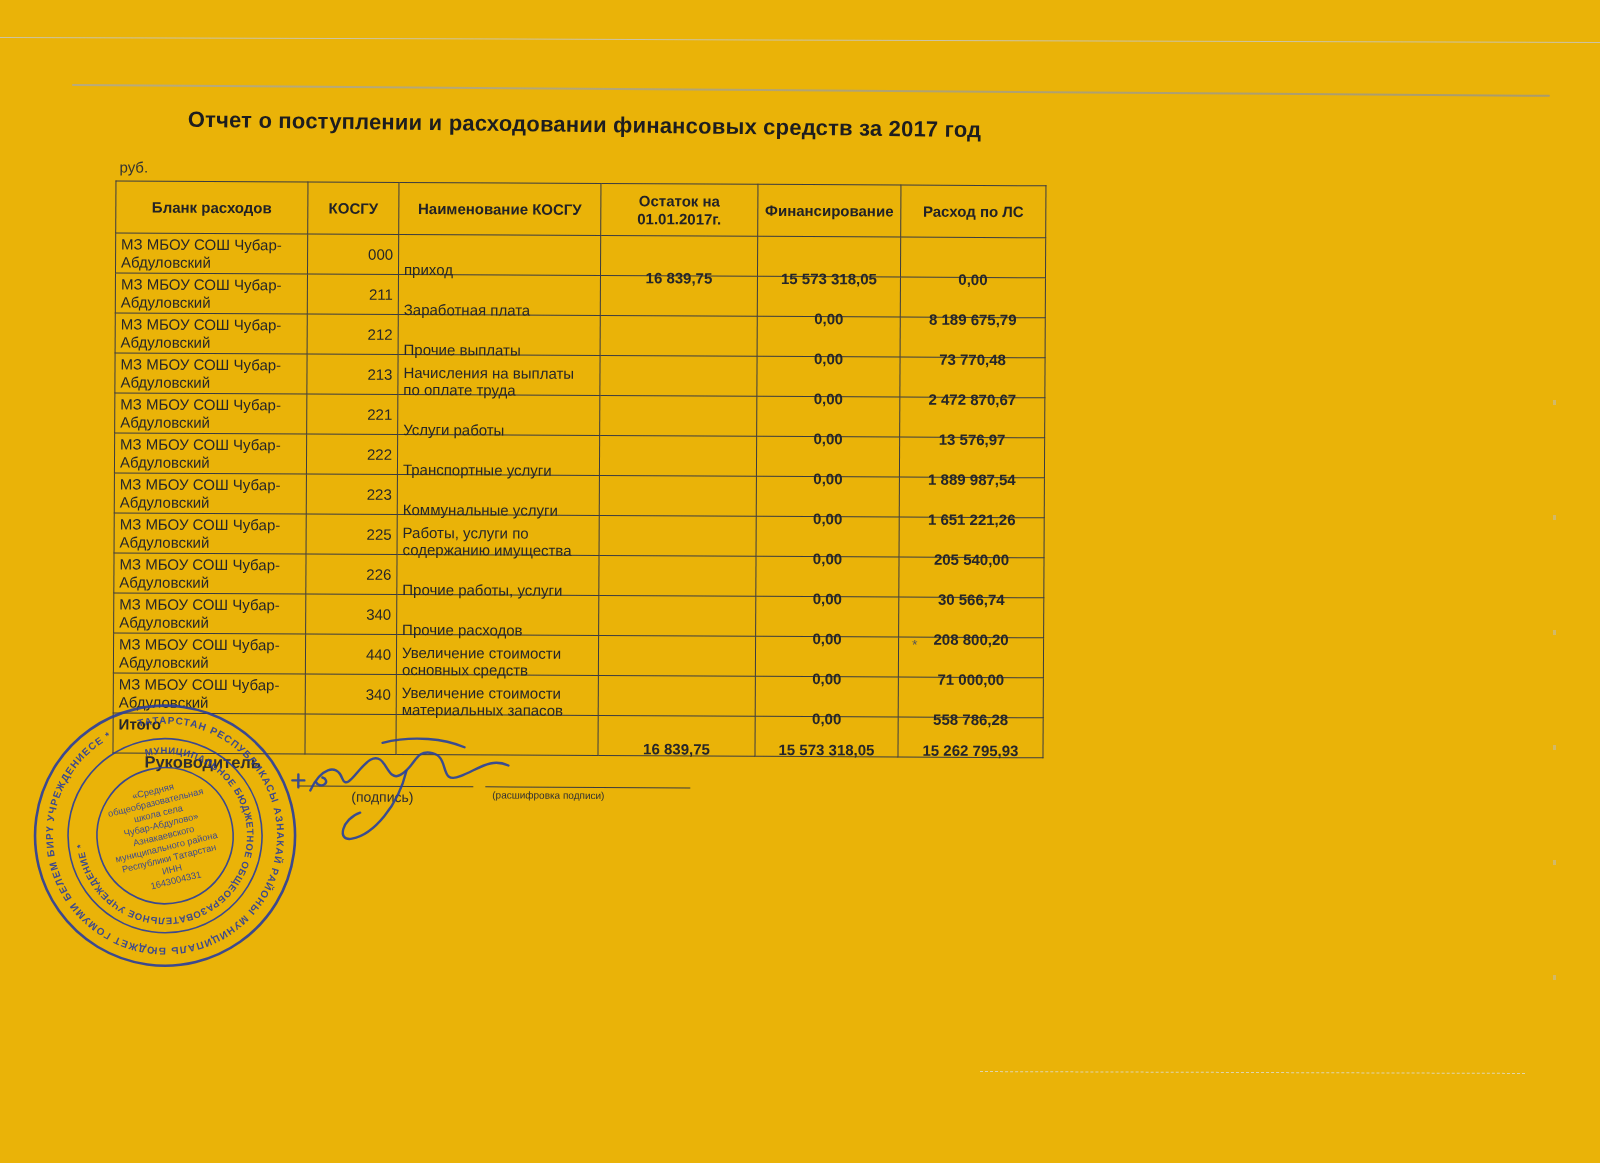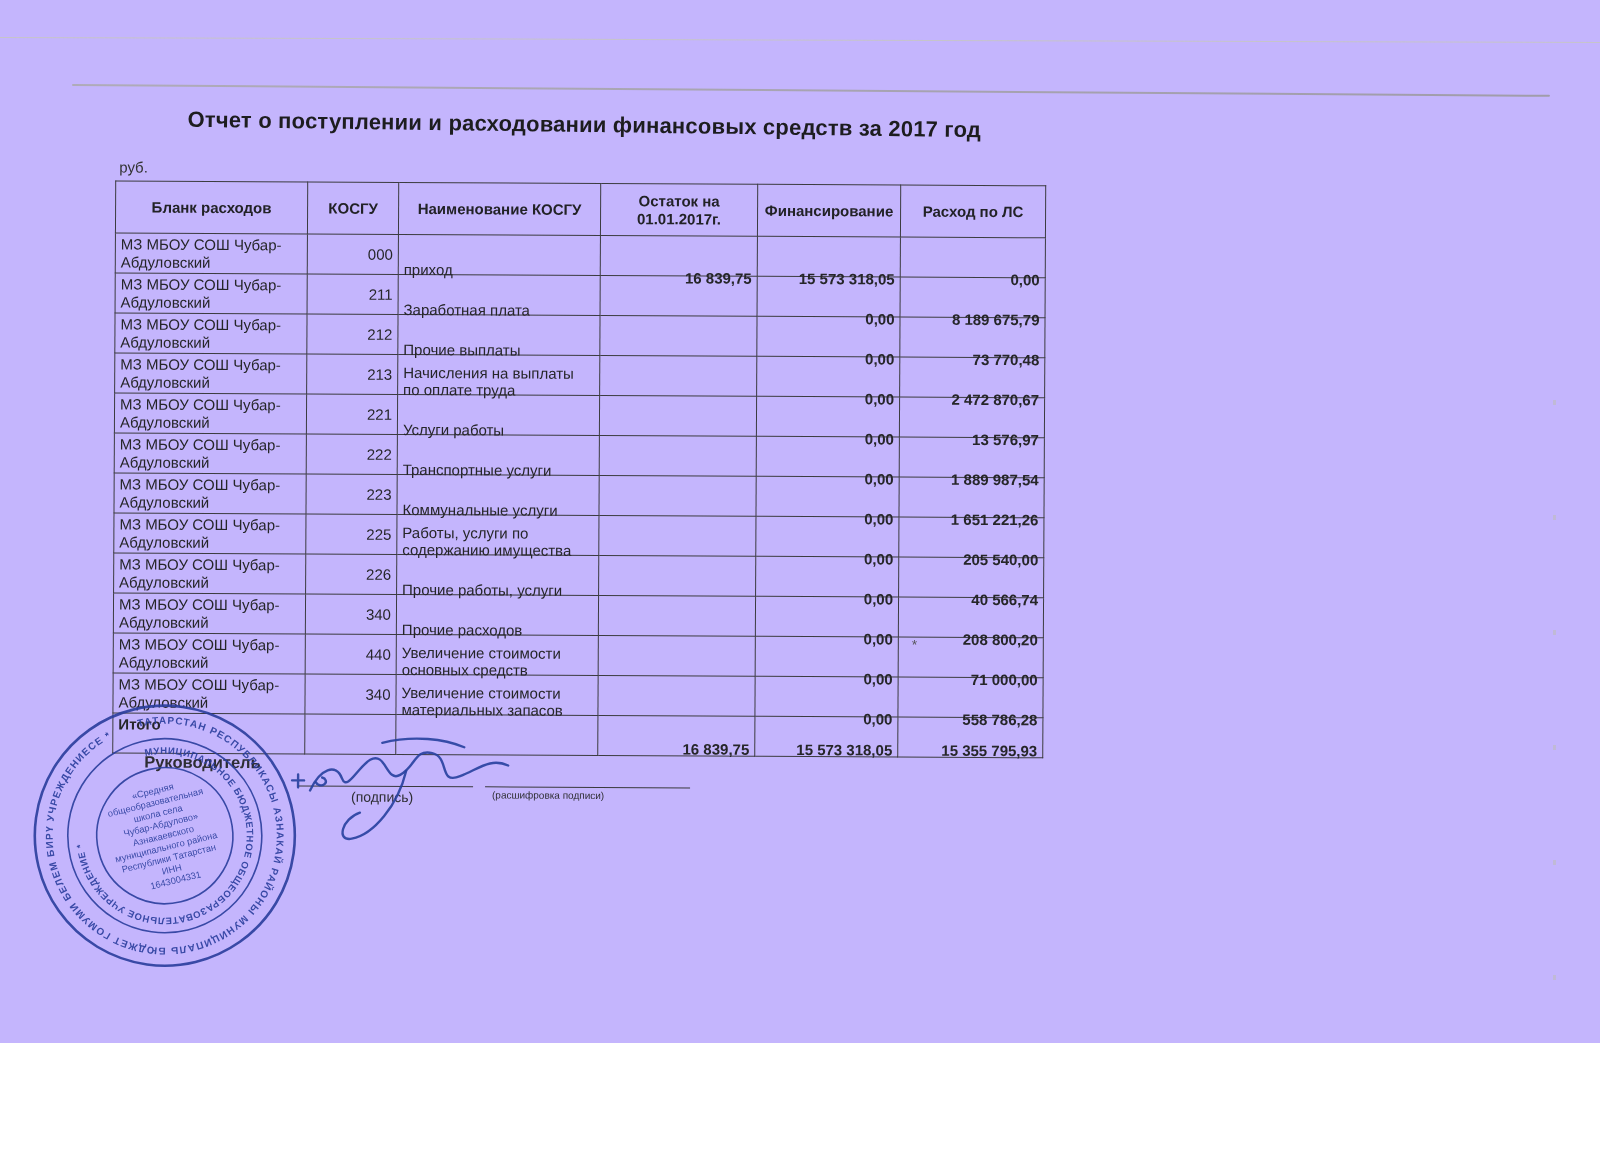--- a/index.html
+++ b/index.html
@@ -4,22 +4,22 @@
 <style>
   * { box-sizing: border-box; }
   html, body { margin: 0; padding: 0; }
   body {
     width: 1600px; height: 1163px;
     background: #ffffff;
     font-family: "Liberation Sans", sans-serif;
   }
   .page {
     position: relative;
-    width: 1600px; height: 1043px;
-    background: #c4b5fd;
+    width: 1600px; height: 1163px;
+    background: #eab308;
     overflow: hidden;
     color: #2b2b2b;
   }
   
   .scan-line { position: absolute; pointer-events: none; }
   .scan-line.one {
     top: 37px; left: 0; width: 1600px; height: 1px;
     background: #c7c7c1; opacity: .85;
     transform: rotate(0.18deg); transform-origin: left center;
   }
@@ -65,21 +65,21 @@
   }
   .report th {
     font-weight: 700; text-align: center; vertical-align: middle;
     height: 52px; line-height: 1.15; font-size: 15px; color: #222226;
   }
   .report tbody tr { height: 40px; }
   td.cell-blank { vertical-align: top; line-height: 1.2; padding-top: 2px; }
   td.cell-kosgu { vertical-align: middle; text-align: right; }
   td.cell-name  { vertical-align: bottom; line-height: 1.15; }
   td.cell-name .txt { display: inline-block; transform: translateY(5px); }
-  td.cell-num { vertical-align: bottom; text-align: right; font-weight: 700; }
+  td.cell-num { vertical-align: bottom; text-align: center; font-weight: 700; }
   td.cell-num .numv { display: inline-block; transform: translateY(12px); }
   tr.total-row { height: 34px; }
   tr.total-row td { font-weight: 700; }
   tr.total-row td.cell-num .numv { transform: translateY(3px); }
   tr.total-row td.cell-blank { font-weight: 700; }
 
   .head-label {
     position: absolute; left: 146px; top: 756px;
     font-size: 16.5px; font-weight: 700; color: #2e2e33;
   }
@@ -205,21 +205,21 @@
             <td class="cell-num"><span class="numv"></span></td>
             <td class="cell-num"><span class="numv">0,00</span></td>
             <td class="cell-num"><span class="numv">205 540,00</span></td>
           </tr>
           <tr>
             <td class="cell-blank"><span class="txt">МЗ МБОУ СОШ Чубар-Абдуловский</span></td>
             <td class="cell-kosgu"><span class="txt">226</span></td>
             <td class="cell-name"><span class="txt">Прочие работы, услуги</span></td>
             <td class="cell-num"><span class="numv"></span></td>
             <td class="cell-num"><span class="numv">0,00</span></td>
-            <td class="cell-num"><span class="numv">40 566,74</span></td>
+            <td class="cell-num"><span class="numv">30 566,74</span></td>
           </tr>
           <tr>
             <td class="cell-blank"><span class="txt">МЗ МБОУ СОШ Чубар-Абдуловский</span></td>
             <td class="cell-kosgu"><span class="txt">340</span></td>
             <td class="cell-name"><span class="txt">Прочие расходов</span></td>
             <td class="cell-num"><span class="numv"></span></td>
             <td class="cell-num"><span class="numv">0,00</span></td>
             <td class="cell-num"><span class="numv">208 800,20</span></td>
           </tr>
           <tr>
@@ -237,21 +237,21 @@
             <td class="cell-num"><span class="numv"></span></td>
             <td class="cell-num"><span class="numv">0,00</span></td>
             <td class="cell-num"><span class="numv">558 786,28</span></td>
           </tr>
           <tr class="total-row">
             <td class="cell-blank"><span class="txt">Итого</span></td>
             <td class="cell-kosgu"><span class="txt"></span></td>
             <td class="cell-name"><span class="txt"></span></td>
             <td class="cell-num"><span class="numv">16 839,75</span></td>
             <td class="cell-num"><span class="numv">15 573 318,05</span></td>
-            <td class="cell-num"><span class="numv">15 355 795,93</span></td>
+            <td class="cell-num"><span class="numv">15 262 795,93</span></td>
           </tr>
         </tbody>
     </table>
 
     <div class="stray-mark">*</div>
 
     <div class="head-label">Руководитель</div>
 
     <div class="sig-line-1"></div>
     <div class="sig-caption-1">(подпись)</div>

